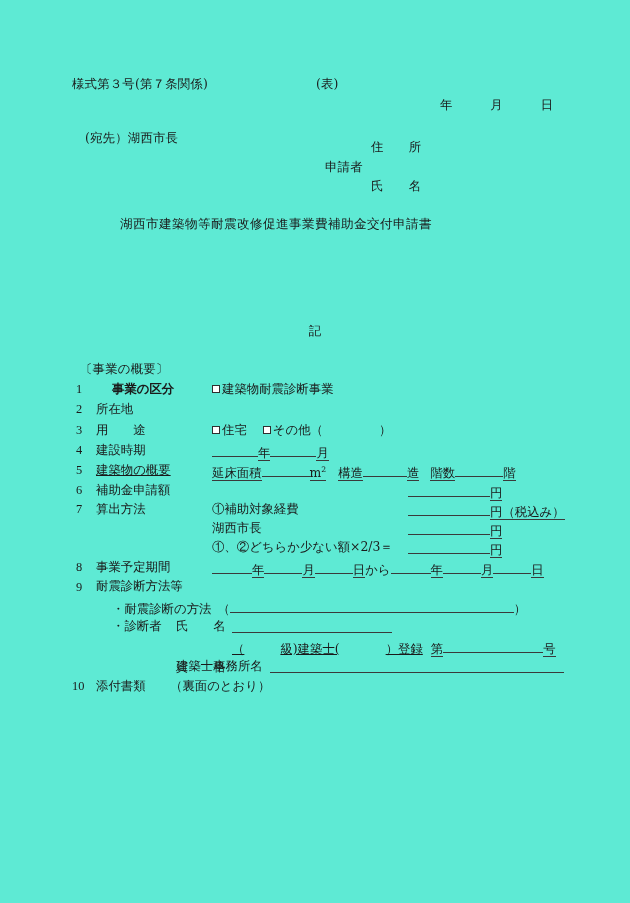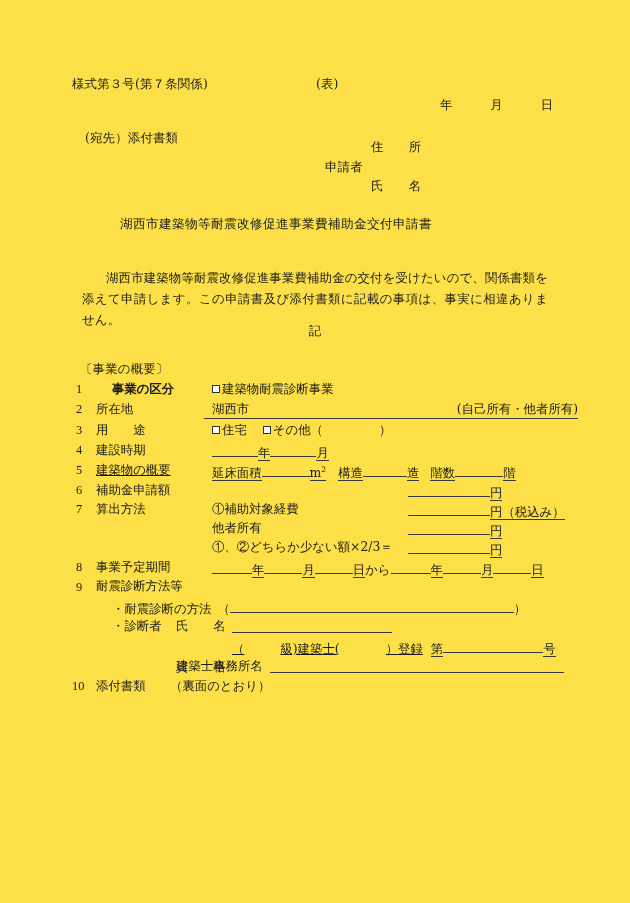--- a/index.html
+++ b/index.html
@@ -9,21 +9,21 @@
     background: #ffffff;
   }
   body {
     font-family: "Liberation Serif", "DejaVu Serif", serif;
     color: #1a1a1a;
   }
   .page {
     position: relative;
     width: 630px;
     height: 903px;
-    background: #fde047;
+    background: #5eead4;
     overflow: hidden;
     font-size: 12.4px;
     line-height: 1;
     -webkit-font-smoothing: antialiased;
   }
   
   .t {
     position: absolute;
     white-space: pre;
     letter-spacing: 0.2px;
@@ -99,43 +99,41 @@
 <body>
 
 <div class="page">
 
   <div class="t jp" style="left:72px; top:78px;">様式第３号(第７条関係)</div>
 
   <div class="t jp" style="left:316px; top:78px;">(表)</div>
 
   <div class="t jp" style="left:440px; top:99px;">年　　　月　　　日</div>
 
-  <div class="t jp" style="left:85px; top:132px;">(宛先）添付書類</div>
+  <div class="t jp" style="left:85px; top:132px;">(宛先）湖西市長</div>
 
   <div class="t jp" style="left:371px; top:141px;">住　　所</div>
 
   <div class="t jp" style="left:325px; top:161px;">申請者</div>
 
   <div class="t jp" style="left:371px; top:180px;">氏　　名</div>
 
   <div class="t jp doc-title" style="left:0; top:218px; width:552px; text-align:center;">湖西市建築物等耐震改修促進事業費補助金交付申請書</div>
 
-  <div class="body-par jp" style="left:82px; top:267px;"><span class="indent"></span><span>湖西市建築物等耐震改修促進事業費補助金の交付を受けたいので、関係書類を添えて申請します。この申請書及び添付書類に記載の事項は、事実に相違ありません。</span></div>
 
   <div class="t jp" style="left:0; top:325px; width:630px; text-align:center;">記</div>
 
   <div class="t jp" style="left:80px; top:363px;">〔事業の概要〕</div>
 
   <div class="num jp" style="left:76px; top:383px;">1</div>
   <div class="lbl jp" style="left:112px; top:383px;font-weight:bold;">事業の区分</div>
   <div class="fld jp" style="left:204px; top:383px;"><span class="cb"></span><span>建築物耐震診断事業</span></div>
 
   <div class="num jp" style="left:76px; top:403px;">2</div>
   <div class="lbl jp" style="left:96px; top:403px;">所在地</div>
-  <div class="fld jp" style="left:204px; top:403px; width:366px; border-bottom:1px solid #3a3a3a; padding-bottom:3px;"><span>湖西市</span><span style="float:right;">(自己所有・他者所有)</span></div>
 
   <div class="num jp" style="left:76px; top:424px;">3</div>
   <div class="lbl jp" style="left:96px; top:424px;">用　　途</div>
   <div class="fld jp" style="left:204px; top:424px;"><span class="cb"></span><span>住宅</span><span style="display:inline-block;width:16px;"></span><span class="cb"></span><span>その他</span><span>（</span><span style="display:inline-block;width:56px;"></span><span>）</span></div>
 
   <div class="num jp" style="left:76px; top:444px;">4</div>
   <div class="lbl jp" style="left:96px; top:444px;">建設時期</div>
   <div class="fld jp" style="left:204px; top:444px;"><span class="ul" style="width:46px;"></span><span class="ulcap">年</span><span class="ul" style="width:46px;"></span><span class="ulcap">月</span></div>
 
   <div class="num jp" style="left:76px; top:464px;">5</div>
@@ -145,21 +143,21 @@
   <div class="num jp" style="left:76px; top:484px;">6</div>
   <div class="lbl jp" style="left:96px; top:484px;">補助金申請額</div>
   <div class="fld jp" style="left:400px; top:484px;"><span class="ul" style="width:82px;"></span><span class="ulcap">円</span></div>
 
   <div class="num jp" style="left:76px; top:503px;">7</div>
   <div class="lbl jp" style="left:96px; top:503px;">算出方法</div>
 
   <div class="fld jp" style="left:204px; top:503px;">①補助対象経費</div>
   <div class="fld jp" style="left:400px; top:503px;"><span class="ul" style="width:82px;"></span><span class="ulcap">円</span><span class="ulcap">（税込み）</span></div>
 
-  <div class="fld jp" style="left:204px; top:522px;">他者所有</div>
+  <div class="fld jp" style="left:204px; top:522px;">湖西市長</div>
   <div class="fld jp" style="left:400px; top:522px;"><span class="ul" style="width:82px;"></span><span class="ulcap">円</span></div>
 
   <div class="fld jp" style="left:204px; top:541px;">①、②どちらか少ない額×2/3＝</div>
   <div class="fld jp" style="left:400px; top:541px;"><span class="ul" style="width:82px;"></span><span class="ulcap">円</span></div>
 
   <div class="num jp" style="left:76px; top:561px;">8</div>
   <div class="lbl jp" style="left:96px; top:561px;">事業予定期間</div>
   <div class="fld jp" style="left:204px; top:561px;"><span class="ul" style="width:40px;"></span><span class="ulcap">年</span><span class="ul" style="width:38px;"></span><span class="ulcap">月</span><span class="ul" style="width:38px;"></span><span class="ulcap">日</span><span>から</span><span class="ul" style="width:40px;"></span><span class="ulcap">年</span><span class="ul" style="width:38px;"></span><span class="ulcap">月</span><span class="ul" style="width:38px;"></span><span class="ulcap">日</span></div>
 
   <div class="num jp" style="left:76px; top:581px;">9</div>

